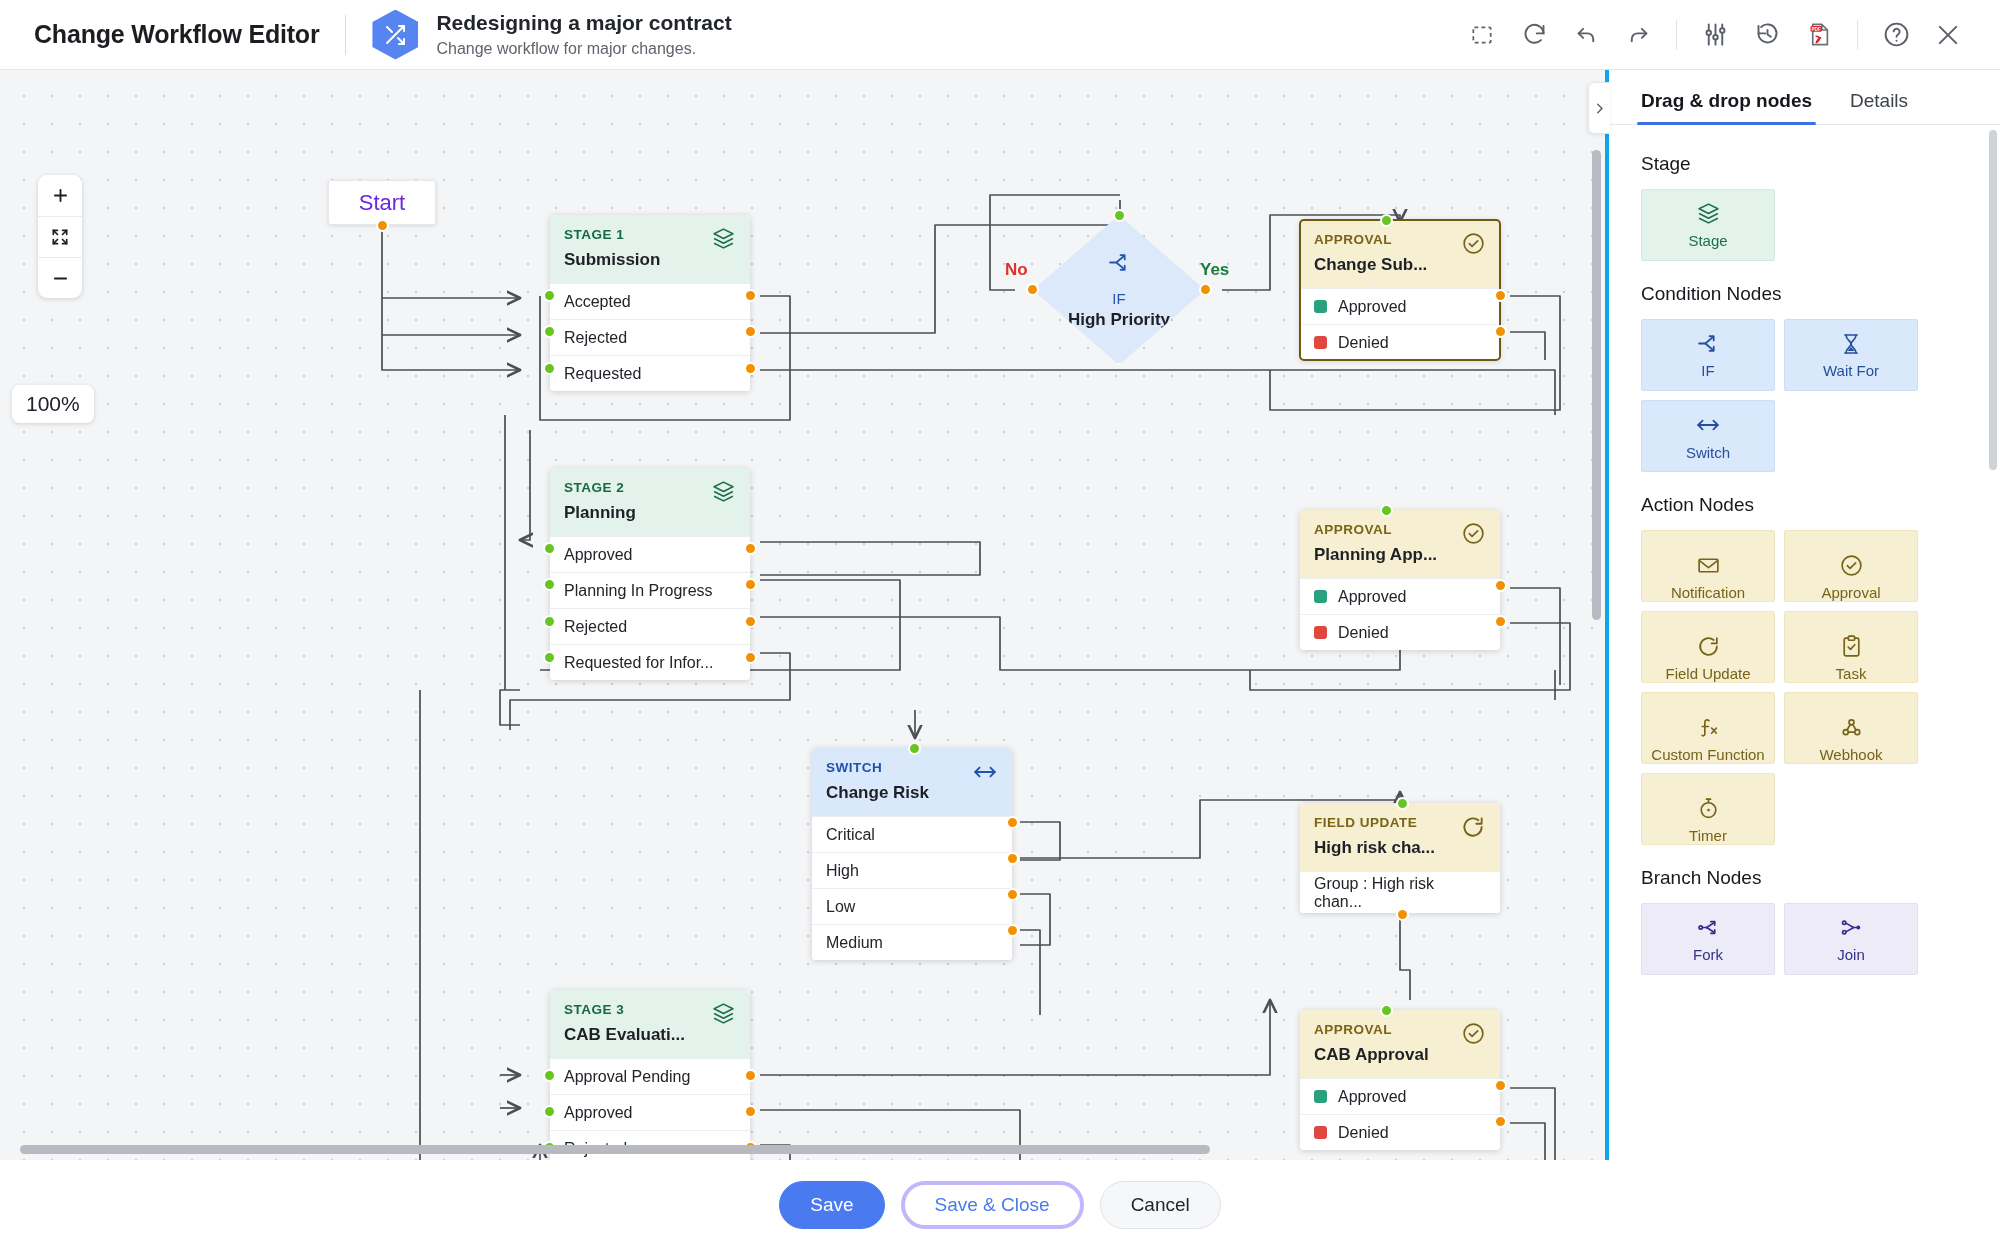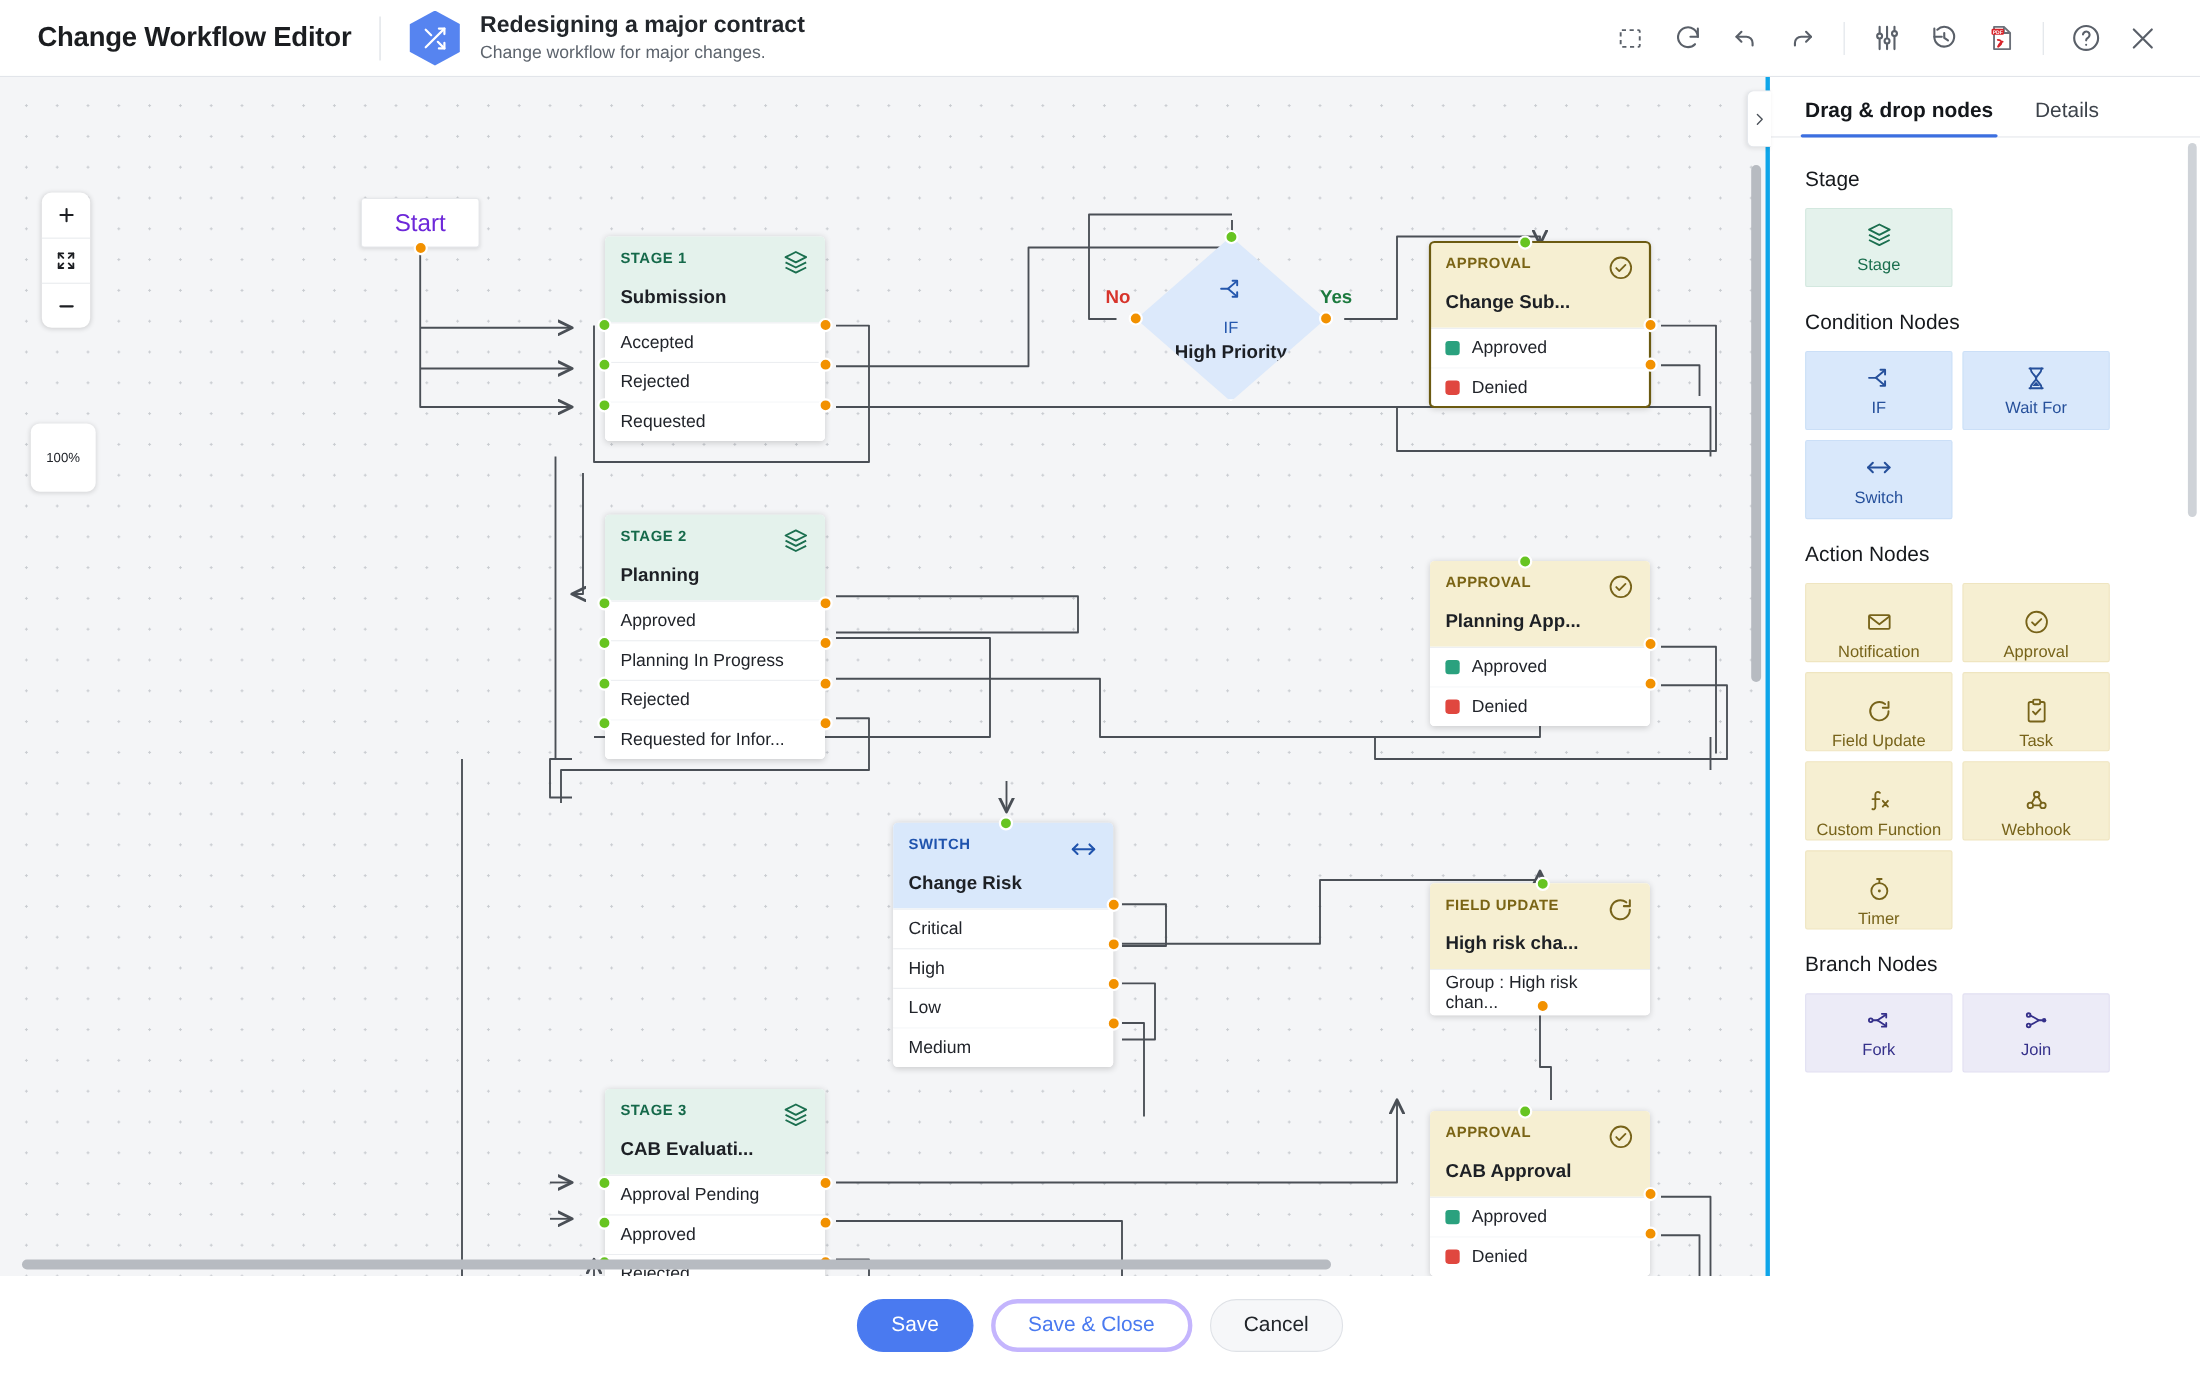--- a/index.html
+++ b/index.html
@@ -68,23 +68,23 @@
     width: 44px; background: #fff; border-radius: 9px;
     box-shadow: 0 1px 5px rgba(0,0,0,.16);
     z-index: 20;
   }
   .zoom-btn {
     height: 41px; display: flex; align-items: center; justify-content: center;
     cursor: pointer; font-size: 22px; color: #1d1f23;
   }
   .zoom-btn + .zoom-btn { border-top: 1px solid #e9ebee; }
   #zoom-level {
-    position: absolute; left: 28px; top: 315px;
+    position: absolute; left: 12px; top: 315px;
     background: #fff; border-radius: 8px;
-    padding: 24px 14px; font-size: 12px; color: #21242a;
+    padding: 7px 14px; font-size: 21px; color: #21242a;
     box-shadow: 0 1px 5px rgba(0,0,0,.14);
     z-index: 20;
   }
 
   
   .node { position: absolute; z-index: 10; }
 
   .start-node {
     width: 108px; height: 45px; background: #fff;
     border: 1px solid #e6e8eb; border-radius: 3px;
@@ -98,21 +98,21 @@
     border-radius: 4px;
     box-shadow: 0 1px 6px rgba(0,0,0,.17);
     overflow: visible;
   }
   .card-head {
     padding: 11px 14px 12px 14px;
     display: flex; align-items: flex-start; justify-content: space-between;
     border-radius: 4px 4px 0 0;
   }
   .card-kicker { font-size: 13.5px; font-weight: bold; letter-spacing: .5px; line-height: 17px; }
-  .card-title { font-size: 17px; font-weight: bold; color: #1d2025; line-height: 22px; margin-top: 16px; }
+  .card-title { font-size: 17px; font-weight: bold; color: #1d2025; line-height: 22px; margin-top: 6px; }
   .card-row {
     height: 36px; display: flex; align-items: center;
     padding: 0 14px; font-size: 16px; color: #21242a;
     border-top: 1px solid #eceef1; background: #fff;
   }
   .card-row:last-child { border-radius: 0 0 4px 4px; }
   .sq { width: 13px; height: 13px; border-radius: 3px; margin-right: 11px; flex: 0 0 auto; }
 
   
   .stage .card-head { background: #e4f2ec; }

